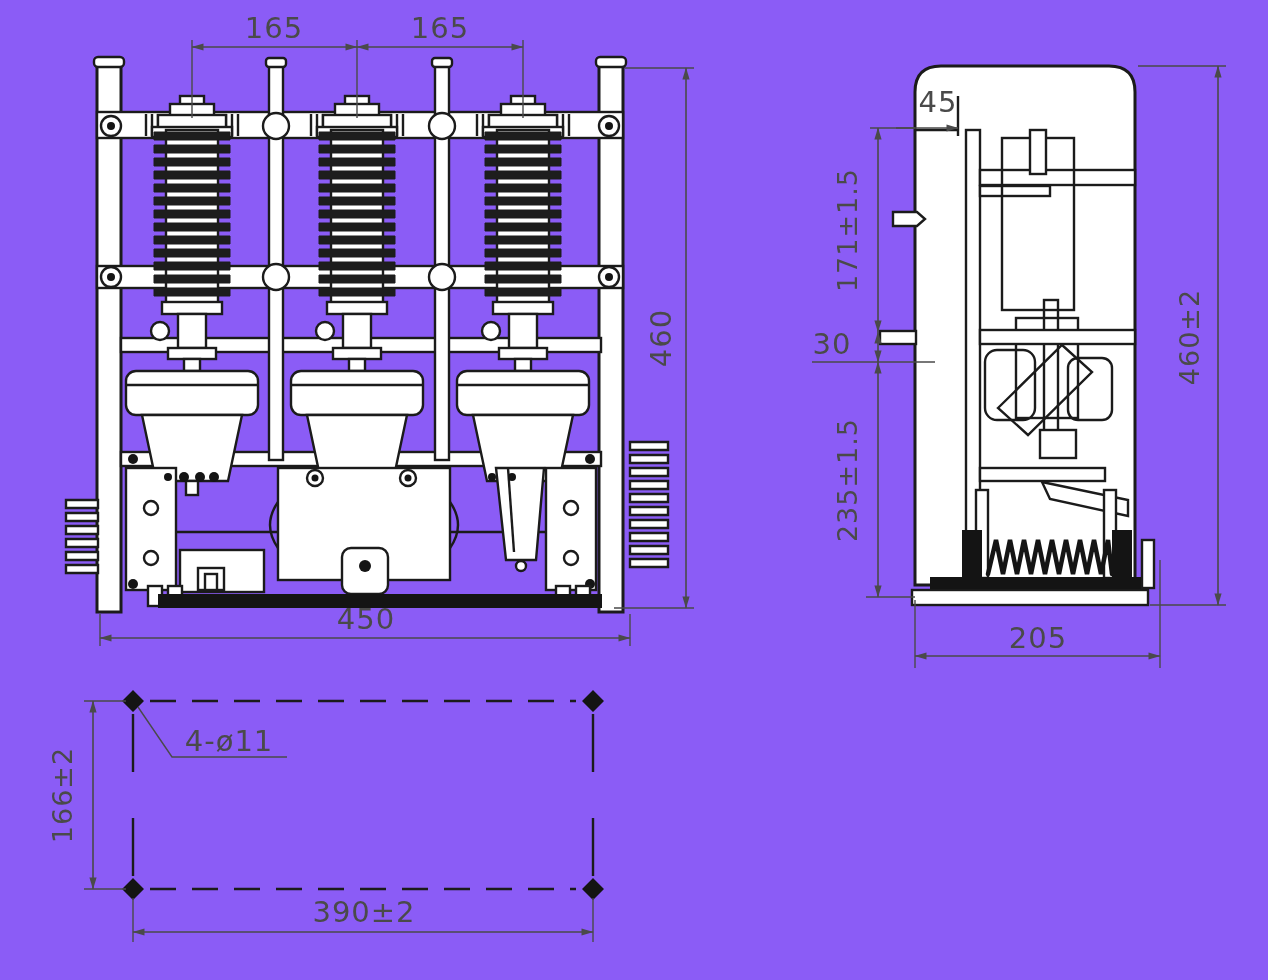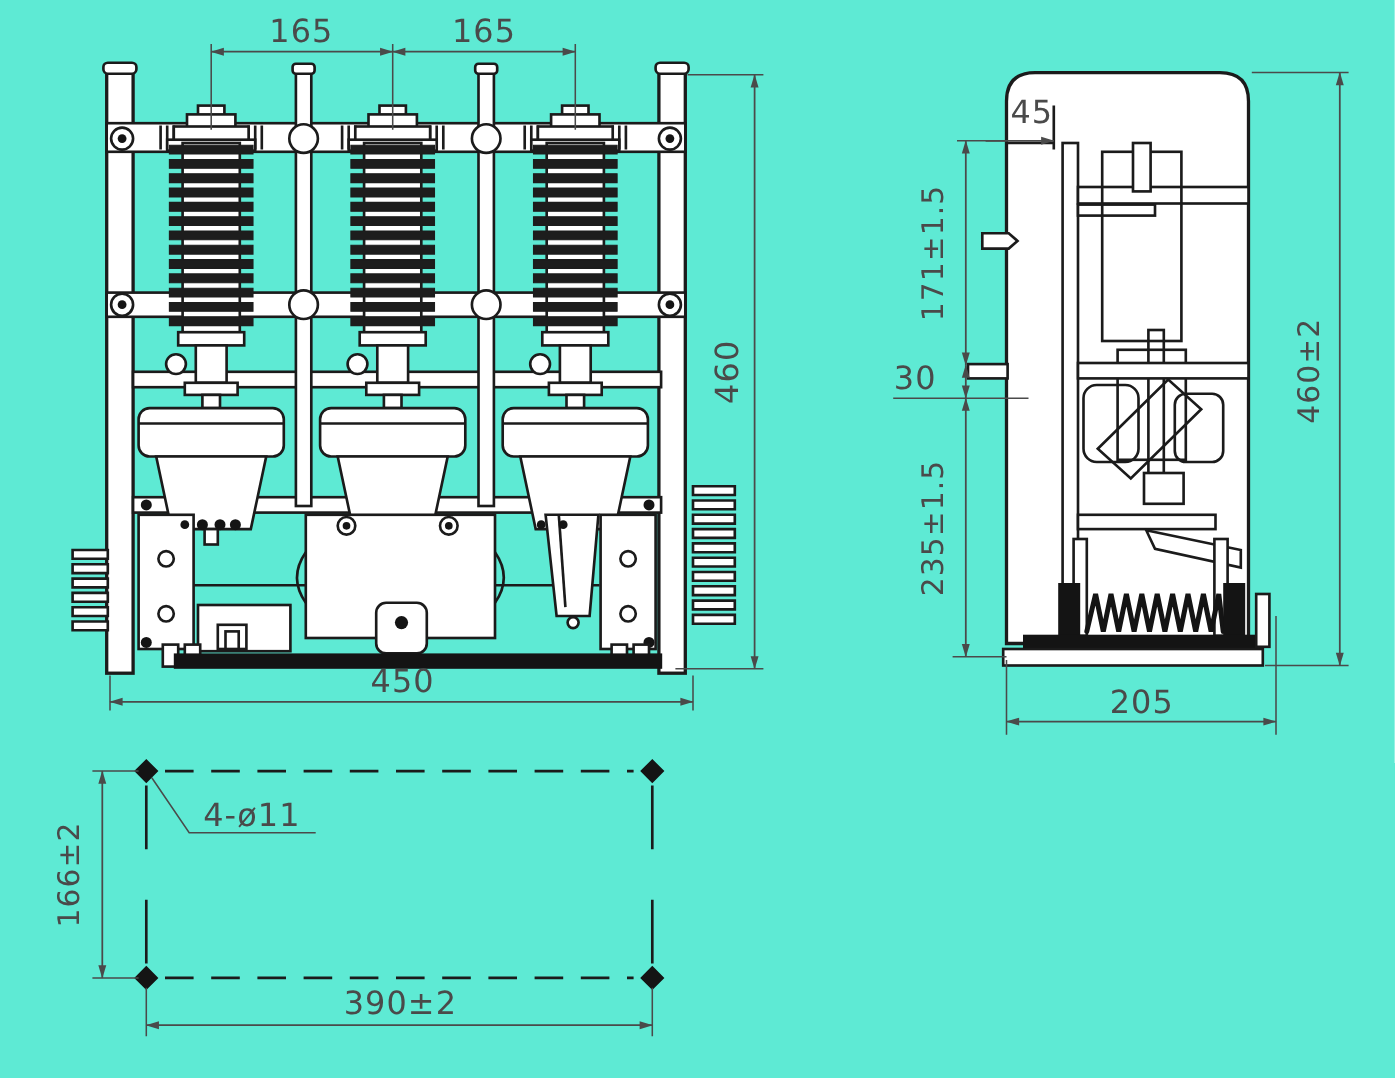--- a/index.html
+++ b/index.html
@@ -1,16 +1,16 @@
 <!DOCTYPE html>
 <html><head>
 <meta charset="utf-8">
 <style>
   html,body{margin:0;padding:0;background:#ffffff;}
-  .canvas{position:relative;width:1268px;height:980px;background:#5eead4;overflow:hidden;}
+  .canvas{position:relative;width:1268px;height:980px;background:#8b5cf6;overflow:hidden;}
   svg{display:block;}
   .dim-text{font-family:"DejaVu Sans","Liberation Sans",sans-serif;font-size:27px;fill:#4a4a4a;letter-spacing:1px;}
   .dim-text-big{font-family:"DejaVu Sans","Liberation Sans",sans-serif;font-size:29px;fill:#4a4a4a;letter-spacing:1px;}
   .dimline{stroke:#4a4a4a;stroke-width:1.6;fill:none;}
   .thin{stroke:#4a4a4a;stroke-width:1.4;fill:none;}
   .ln{stroke:#1b1b1b;stroke-width:2.4;fill:none;}
   .lnw{stroke:#1b1b1b;stroke-width:2.4;fill:#ffffff;}
   .lnw3{stroke:#1b1b1b;stroke-width:3;fill:#ffffff;}
   .dark{fill:#141414;stroke:none;}
 </style>

